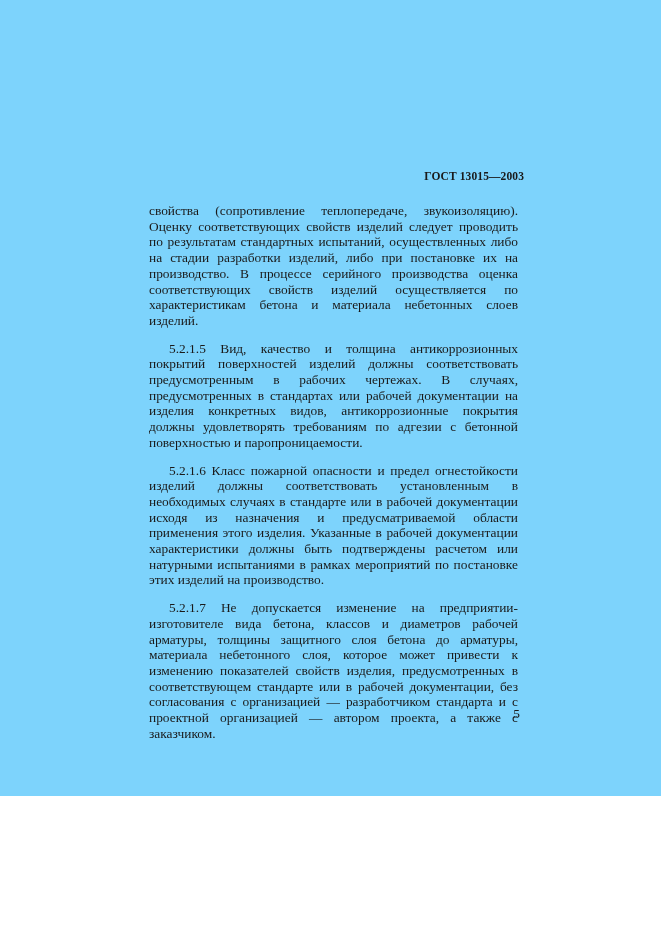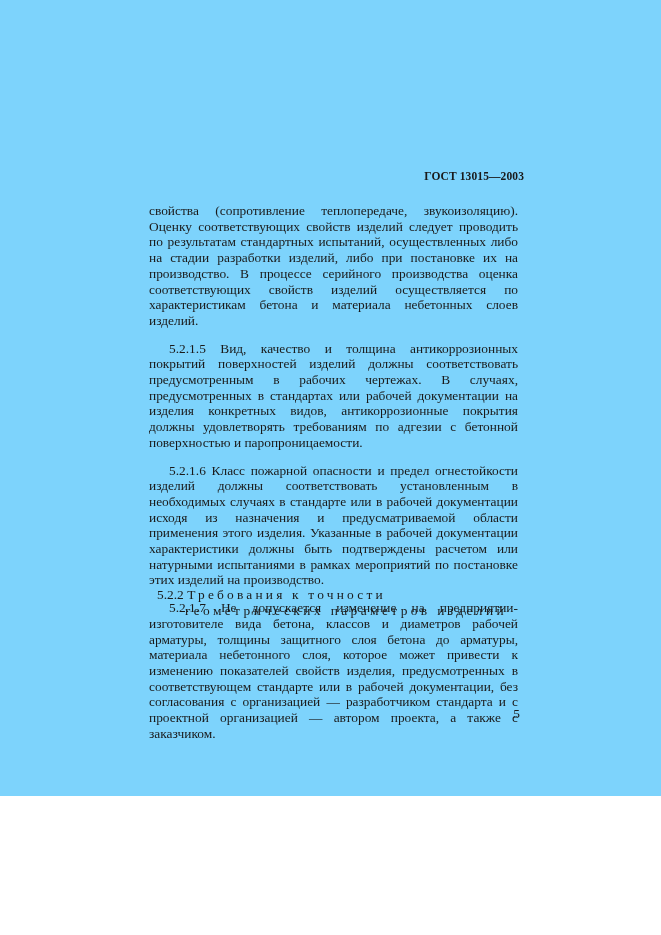--- a/index.html
+++ b/index.html
@@ -96,26 +96,19 @@
 
   <div class="running-header">ГОСТ 13015—2003</div>
 
   <div class="body-text">
     <p>свойства (сопротивление теплопередаче, звукоизоляцию). Оценку соответствующих свойств изделий следует проводить по результатам стандартных испытаний, осуществленных либо на стадии разработки изделий, либо при постановке их на производство. В процессе серийного производства оценка соответствующих свойств изделий осуществляется по характеристикам бетона и материала небетонных слоев изделий.</p>
     <p class="indent">5.2.1.5 Вид, качество и толщина антикоррозионных покрытий поверхностей изделий должны соответствовать предусмотренным в рабочих чертежах. В случаях, предусмотренных в стандартах или рабочей документации на изделия конкретных видов, антикоррозионные покрытия должны удовлетворять требованиям по адгезии с бетонной поверхностью и паропроницаемости.</p>
     <p class="indent">5.2.1.6 Класс пожарной опасности и предел огнестойкости изделий должны соответствовать установленным в необходимых случаях в стандарте или в рабочей документации исходя из назначения и предусматриваемой области применения этого изделия. Указанные в рабочей документации характеристики должны быть подтверждены расчетом или натурными испытаниями в рамках мероприятий по постановке этих изделий на производство.</p>
     <p class="indent">5.2.1.7 Не допускается изменение на предприятии-изготовителе вида бетона, классов и диаметров рабочей арматуры, толщины защитного слоя бетона до арматуры, материала небетонного слоя, которое может привести к изменению показателей свойств изделия, предусмотренных в соответствующем стандарте или в рабочей документации, без согласования с организацией — разработчиком стандарта и с проектной организацией — автором проекта, а также с заказчиком.</p>
   </div>
 
-  <div class="section-heading">
-    <div>
-      <span class="num">5.2.2</span>
-      <span class="title">Требования к точности</span>
-    </div>
-    <div class="line2">геометрических параметров изделий</div>
-  </div>
 
   <div class="body-text-2">
   </div>
 
   <div class="page-number">5</div>
 
 </div>
 
 </body></html>

